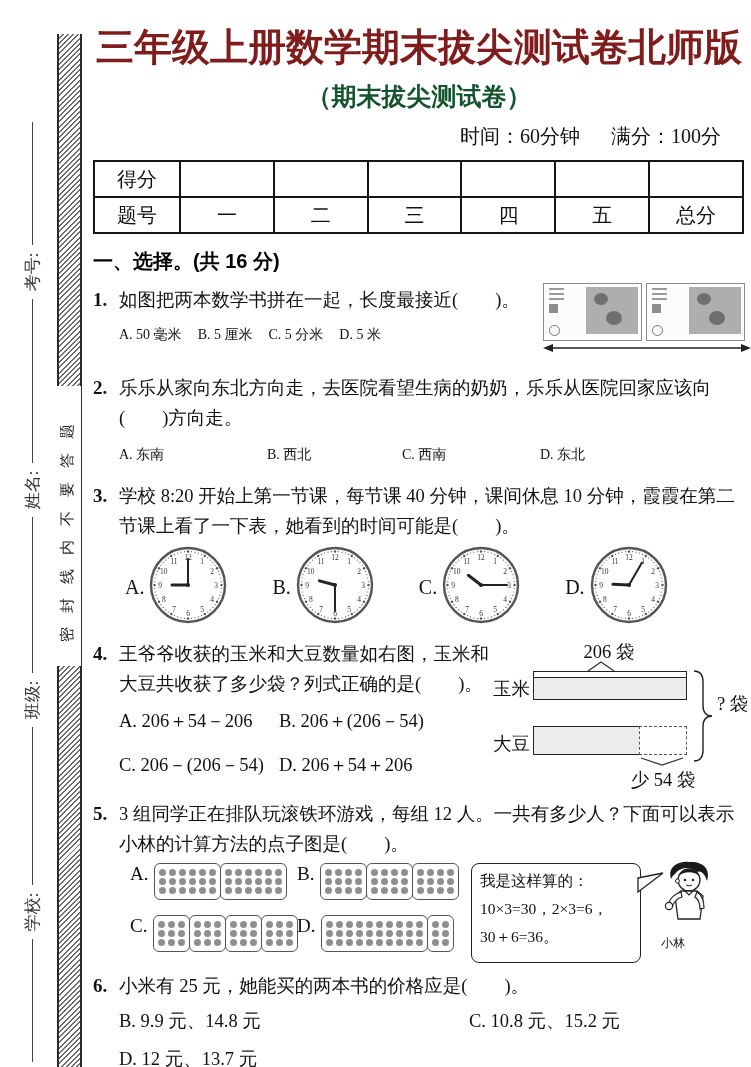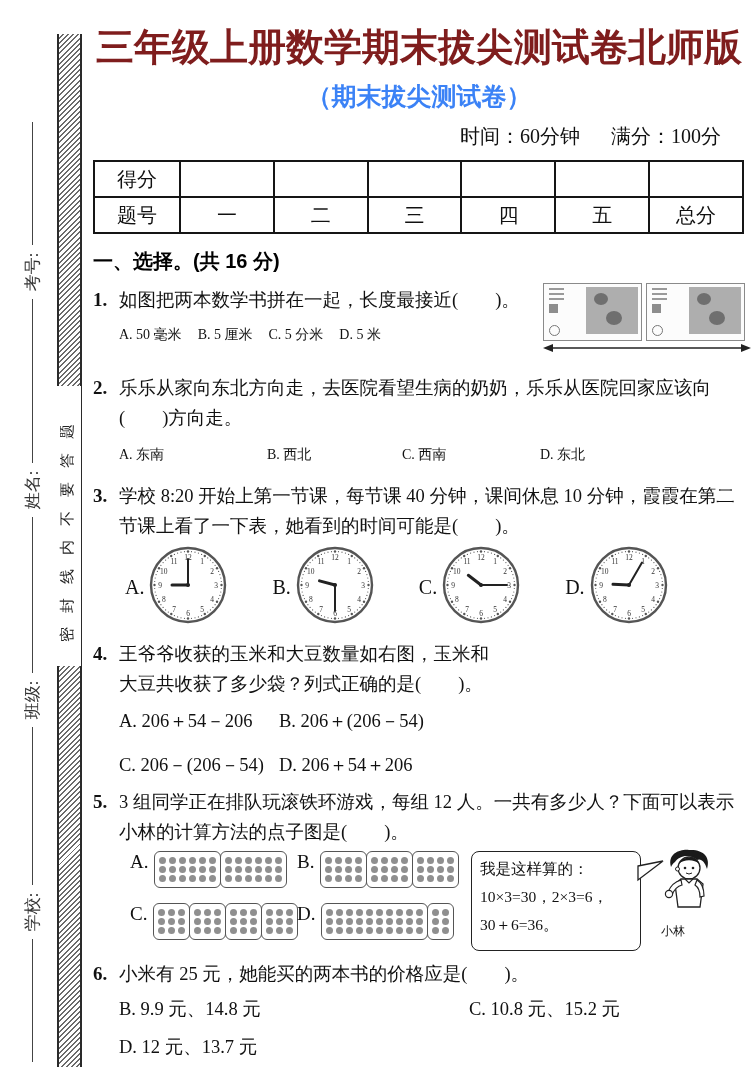--- a/index.html
+++ b/index.html
@@ -16,21 +16,21 @@
   .side-field{position:absolute;left:-118px;width:300px;height:22px;transform:rotate(-90deg);
       display:flex;align-items:center;gap:8px;font-size:17px;color:#333;white-space:nowrap;}
   .side-field .sline{flex:1;border-top:1.5px solid #444;height:0;}
   .f1{top:261px;} .f2{top:479px;} .f3{top:689px;} .f4{top:901px;}
 
   
   .content{position:absolute;left:93px;top:0;width:652px;}
   .title{margin:22px 0 0 0;font-family:"Liberation Sans",sans-serif;font-weight:bold;
       font-size:38px;line-height:50px;text-align:center;color:#7f1d1d;letter-spacing:0px;}
   .subtitle{margin-top:8px;font-family:"Liberation Sans",sans-serif;font-weight:bold;
-      font-size:25px;text-align:center;color:#3b82f6;}
+      font-size:25px;text-align:center;color:#14532d;}
   .time-row{margin-top:10px;text-align:right;padding-right:24px;font-size:20px;}
   .time-row span{margin-left:26px;text-align:center;}
 
   table.score-table{margin-top:10px;border-collapse:collapse;width:651px;table-layout:fixed;}
   table.score-table td{border:2.2px solid #151515;height:34px;text-align:center;
       font-size:20px;padding:0;}
   table.score-table td.c0{width:84px;}
 
   .sec-heading{margin-top:14px;font-family:"Liberation Sans",sans-serif;font-weight:bold;
       font-size:20px;color:#000;}
@@ -556,20 +556,41 @@
       <span class="qnum">4.</span>
       <div class="qbody">
         <div class="qtext">王爷爷收获的玉米和大豆数量如右图，玉米和大豆共收获了多少袋？列式正确的是(　　)。</div>
         <div class="opt-grid q4opts">
           <span>A. 206＋54－206</span>
           <span>B. 206＋(206－54)</span>
           <span>C. 206－(206－54)</span>
           <span>D. 206＋54＋206</span>
         </div>
       </div>
+      <div class="q4d">
+        <div class="d-top">206 袋</div>
+        <svg class="svg-caret" width="28" height="11" viewBox="0 0 28 11">
+          <path d="M1,10 L14,1 L27,10" stroke="#333" stroke-width="1.3" fill="none"></path>
+        </svg>
+        <div class="d-lab1">玉米</div>
+        <div class="bar1">
+            <div class="cap"></div>
+          </div>
+        <div class="d-lab2">大豆</div>
+        <div class="bar2"></div>
+        <div class="dash"></div>
+        <svg class="svg-brace" width="24" height="92" viewBox="0 0 24 92">
+          <path d="M3,1 Q12,1 12,12 L12,35 Q12,46 21,46 Q12,46 12,57 L12,80 Q12,91 3,91" stroke="#222" stroke-width="1.4" fill="none"></path>
+        </svg>
+        <div class="d-right">? 袋</div>
+        <svg class="svg-vcaret" width="46" height="10" viewBox="0 0 46 10">
+          <path d="M2,1 L23,8 L44,1" stroke="#333" stroke-width="1.3" fill="none"></path>
+        </svg>
+        <div class="d-bot">少 54 袋</div>
+      </div>
     </div>
 
     <div class="question">
       <span class="qnum">5.</span>
       <div class="qbody">
         <div class="qtext">3 组同学正在排队玩滚铁环游戏，每组 12 人。一共有多少人？下面可以表示小林的计算方法的点子图是(　　)。</div>
         <div class="q5visual">
           <div class="q5opt q5a">
             <span>A.</span>
             <span class="dots">

